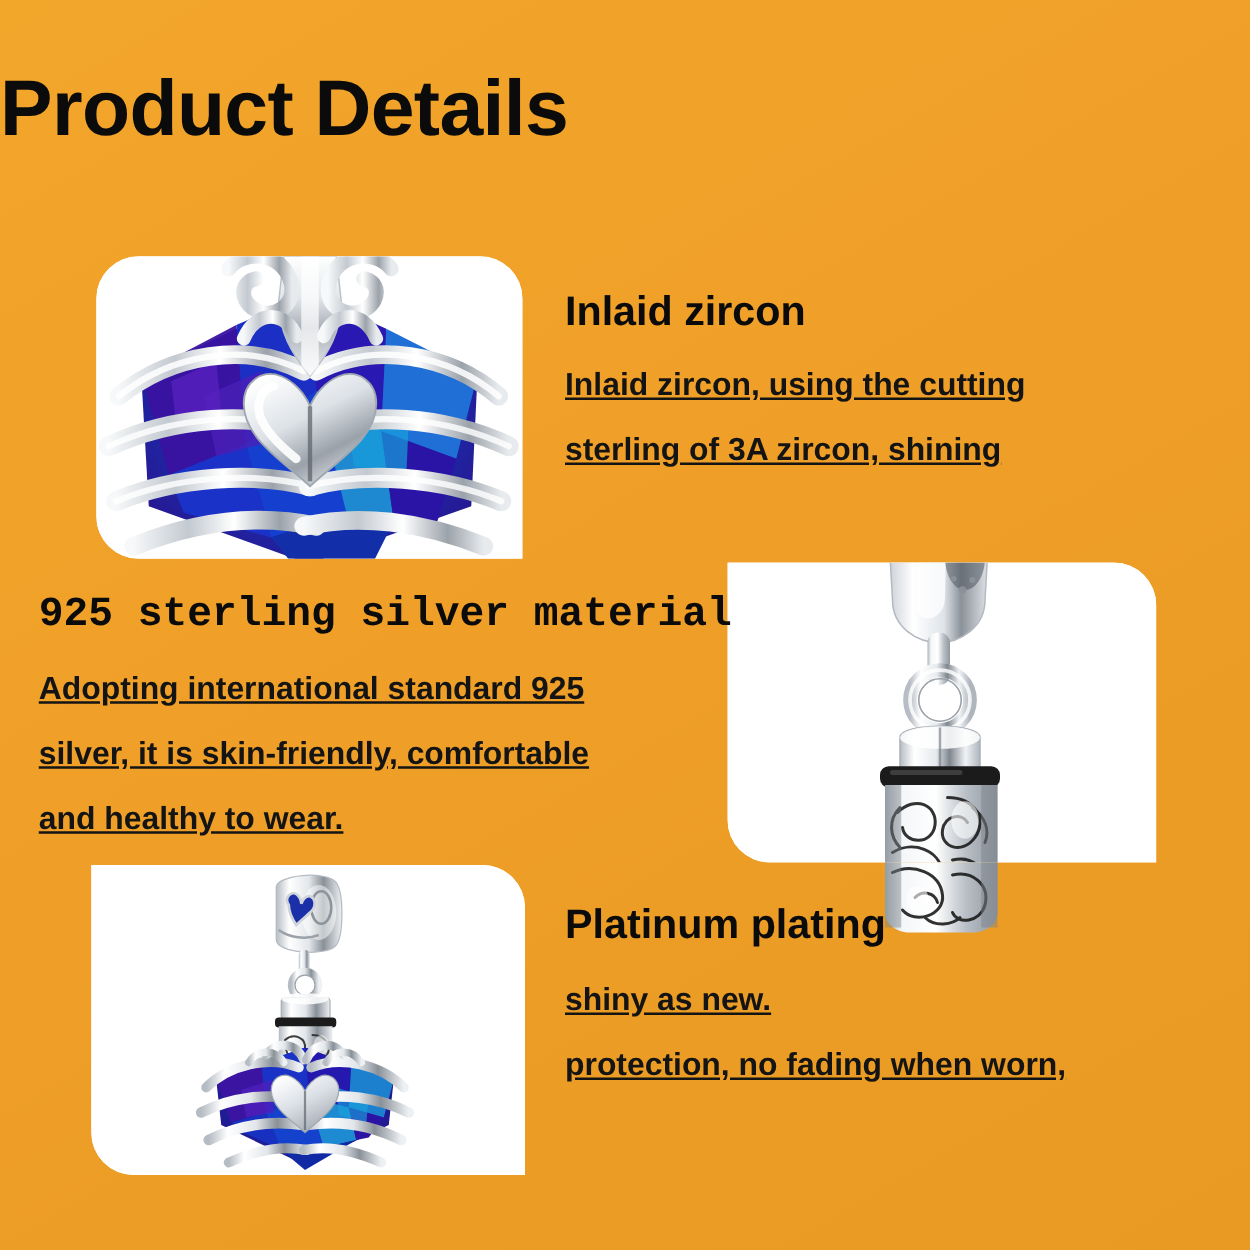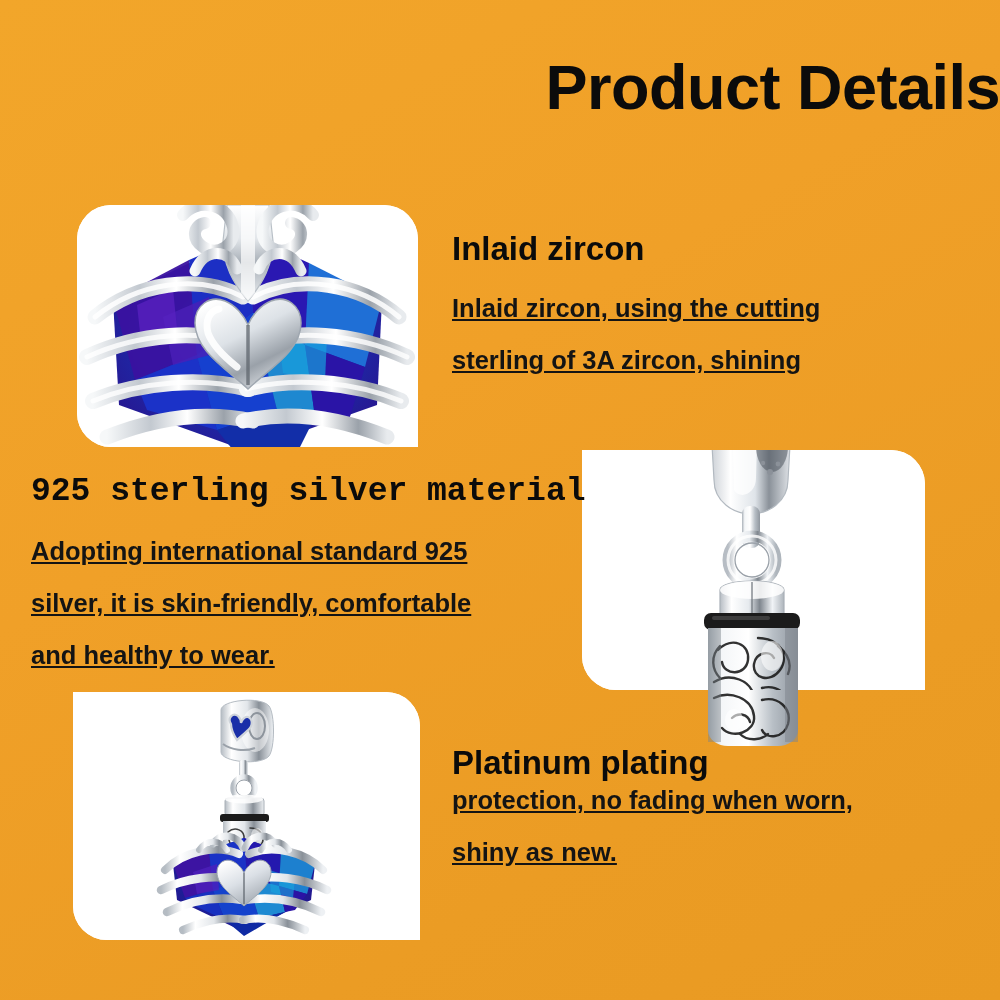--- a/index.html
+++ b/index.html
@@ -19,21 +19,21 @@
     background: linear-gradient(150deg, #f2a62a 0%, #f0a028 40%, #eb9c24 75%, #e99a22 100%);
     overflow: hidden;
   }
 
   
   #page-title {
     position: absolute;
     top: 56px;
     left: 0;
     width: 1000px;
-    text-align: right;
+    text-align: left;
     font-size: 63px;
     font-weight: bold;
     color: #0b0b0b;
     letter-spacing: -0.5px;
     line-height: 1.0;
   }
 
   
   .photo-card {
     position: absolute;
@@ -89,21 +89,21 @@
     line-height: 52px;
   }
   .feature-body div { white-space: nowrap; text-decoration: underline; }
 
   #heading-zircon   { left: 452px; top: 230px; }
   #body-zircon      { left: 452px; top: 282px; width: 470px; }
 
   #heading-silver   { left: 31px;  top: 473px; font-family: Liberation Mono, monospace; }
   #body-silver      { left: 31px;  top: 525px; width: 540px; }
 
-  #heading-platinum { left: 452px; top: 744px; }
+  #heading-platinum { left: 452px; top: 720px; }
   #body-platinum    { left: 452px; top: 774px; width: 480px; }
 </style>
 </head>
 <body>
 
 <div id="page">
 
   <div id="page-title">Product Details</div>
 
   <div class="photo-card" id="photo-card-zircon">
@@ -399,17 +399,17 @@
 
   <div class="feature-heading" id="heading-silver">925 sterling silver material</div>
   <div class="feature-body" id="body-silver">
     <div>Adopting international standard 925</div>
     <div>silver, it is skin-friendly, comfortable</div>
     <div>and healthy to wear.</div>
   </div>
 
   <div class="feature-heading" id="heading-platinum">Platinum plating</div>
   <div class="feature-body" id="body-platinum">
+    <div>shiny as new.</div>
     <div>protection, no fading when worn,</div>
-    <div>shiny as new.</div>
   </div>
 
 </div>
 
 </body></html>

